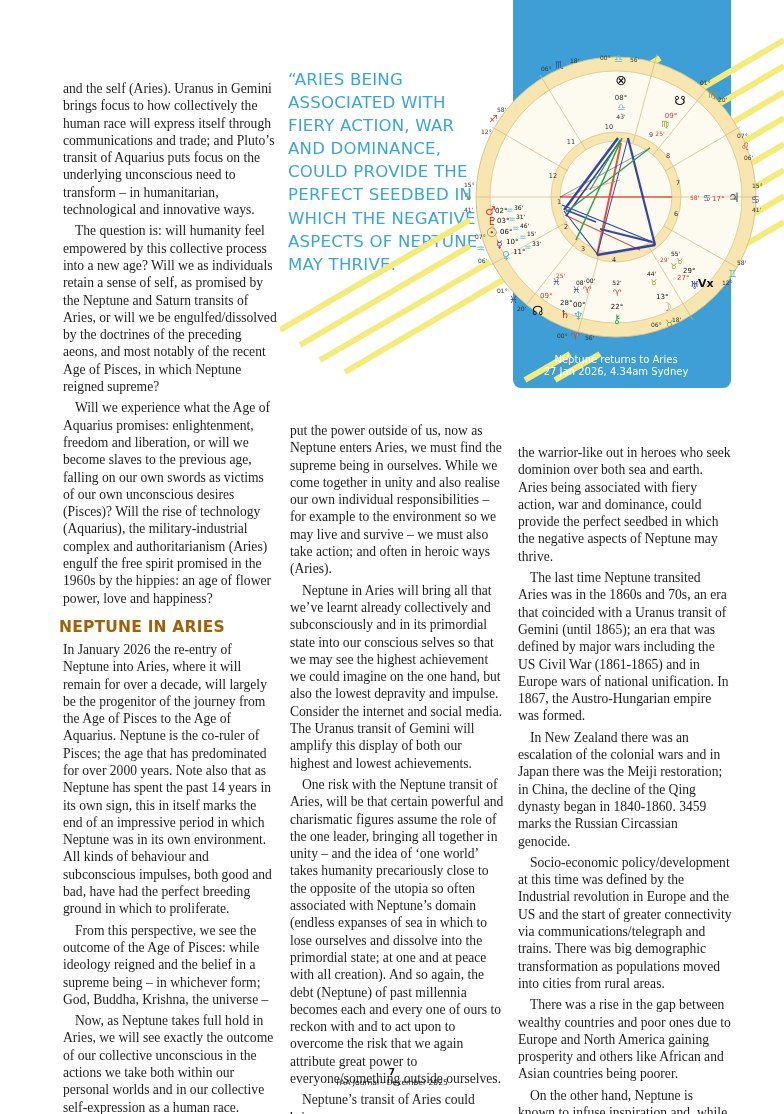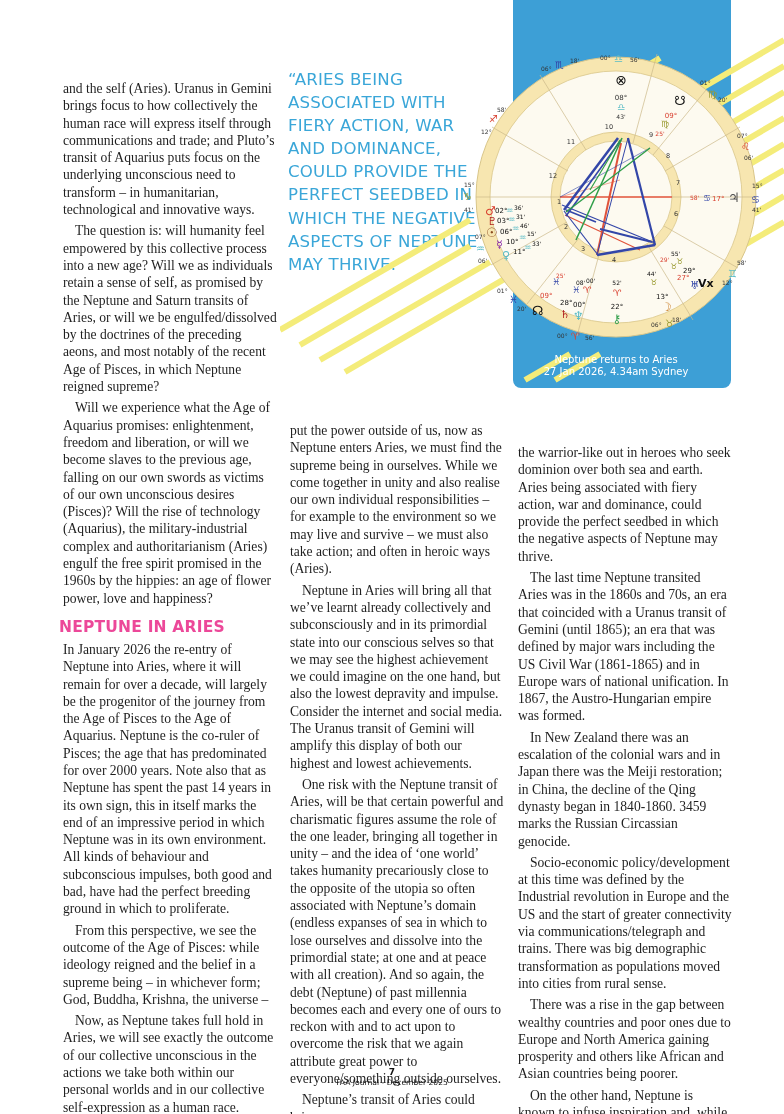--- a/index.html
+++ b/index.html
@@ -6,21 +6,21 @@
   html, body { width: 784px; height: 1114px; background: #ffffff; overflow: hidden; }
   body { position: relative; font-family: "DejaVu Serif", "Liberation Serif", serif; color: #222; }
 
   .col { position: absolute; font-family: "Liberation Serif", "DejaVu Serif", serif; font-size: 13.6px; line-height: 17.3px; color: #1e1e1e; }
   .col p { margin: 4px; }
   .col p.indent { text-indent: 12px; }
   #col1 { left: 59px; top: 76px; width: 222px; }
   #col2 { left: 286px; top: 418px; width: 222px; }
   #col3 { left: 514px; top: 440px; width: 222px; }
 
-  .section-heading { font-family: "DejaVu Sans", "Liberation Sans", sans-serif; font-weight: bold; font-size: 15.5px; color: #ec4899; letter-spacing: 0.2px; margin-top: 10px; margin-bottom: 0px; line-height: 20px; }
+  .section-heading { font-family: "DejaVu Sans", "Liberation Sans", sans-serif; font-weight: bold; font-size: 15.5px; color: #a16207; letter-spacing: 0.2px; margin-top: 10px; margin-bottom: 0px; line-height: 20px; }
 
   #pullquote { position: absolute; left: 288px; top: 68px; width: 205px; font-family: "DejaVu Sans", "Liberation Sans", sans-serif; font-size: 16.6px; line-height: 23.1px; color: #3aa6d8; letter-spacing: 0.2px; text-transform: uppercase; }
 
   #chart-panel { position: absolute; left: 513px; top: 0; width: 218px; height: 388px; background: #3d9fd6; border-radius: 0 0 8px 8px; }
   #chart-svg { position: absolute; left: 0; top: 0; }
   #chart-caption { position: absolute; left: 513px; top: 354px; width: 206px; text-align: center; font-family: "DejaVu Sans", "Liberation Sans", sans-serif; font-size: 10px; line-height: 12px; color: #ffffff; }
 
   #footer { position: absolute; left: 0; top: 1067px; width: 784px; text-align: center; font-family: "DejaVu Sans", "Liberation Sans", sans-serif; color: #111; }
   #page-number { font-size: 9px; font-weight: bold; line-height: 11px; }
   #journal-line { font-size: 7.6px; line-height: 10px; text-align: center; }
@@ -235,21 +235,21 @@
   <p>put the power outside of us, now as Neptune enters Aries, we must find the supreme being in ourselves. While we come together in unity and also realise our own individual responsibilities – for example to the environment so we may live and survive – we must also take action; and often in heroic ways (Aries).</p>
   <p class="indent">Neptune in Aries will bring all that we’ve learnt already collectively and subconsciously and in its primordial state into our conscious selves so that we may see the highest achievement we could imagine on the one hand, but also the lowest depravity and impulse. Consider the internet and social media. The Uranus transit of Gemini will amplify this display of both our highest and lowest achievements.</p>
   <p class="indent">One risk with the Neptune transit of Aries, will be that certain powerful and charismatic figures assume the role of the one leader, bringing all together in unity – and the idea of ‘one world’ takes humanity precariously close to the opposite of the utopia so often associated with Neptune’s domain (endless expanses of sea in which to lose ourselves and dissolve into the primordial state; at one and at peace with all creation). And so again, the debt (Neptune) of past millennia becomes each and every one of ours to reckon with and to act upon to overcome the risk that we again attribute great power to everyone/something outside ourselves.</p>
   <p class="indent">Neptune’s transit of Aries could bring</p>
 </div>
 
 <div id="col3" class="col">
   <p>the warrior-like out in heroes who seek dominion over both sea and earth. Aries being associated with fiery action, war and dominance, could provide the perfect seedbed in which the negative aspects of Neptune may thrive.</p>
   <p class="indent">The last time Neptune transited Aries was in the 1860s and 70s, an era that coincided with a Uranus transit of Gemini (until 1865); an era that was defined by major wars including the US Civil War (1861-1865) and in Europe wars of national unification. In 1867, the Austro-Hungarian empire was formed.</p>
   <p class="indent">In New Zealand there was an escalation of the colonial wars and in Japan there was the Meiji restoration; in China, the decline of the Qing dynasty began in 1840-1860. 3459 marks the Russian Circassian genocide.</p>
-  <p class="indent">Socio-economic policy/development at this time was defined by the Industrial revolution in Europe and the US and the start of greater connectivity via communications/telegraph and trains. There was big demographic transformation as populations moved into cities from rural sense.</p>
+  <p class="indent">Socio-economic policy/development at this time was defined by the Industrial revolution in Europe and the US and the start of greater connectivity via communications/telegraph and trains. There was big demographic transformation as populations moved into cities from rural areas.</p>
   <p class="indent">There was a rise in the gap between wealthy countries and poor ones due to Europe and North America gaining prosperity and others like African and Asian countries being poorer.</p>
   <p class="indent">On the other hand, Neptune is known to infuse inspiration and, while in Aries, the sign most likely to propel ‘the new’ into being, we can safely prepare for</p>
 </div>
 
 <div id="footer">
   <div id="page-number">7</div>
   <div id="journal-line">FAA Journal - December 2025</div>
 </div>
 
 </body></html>

